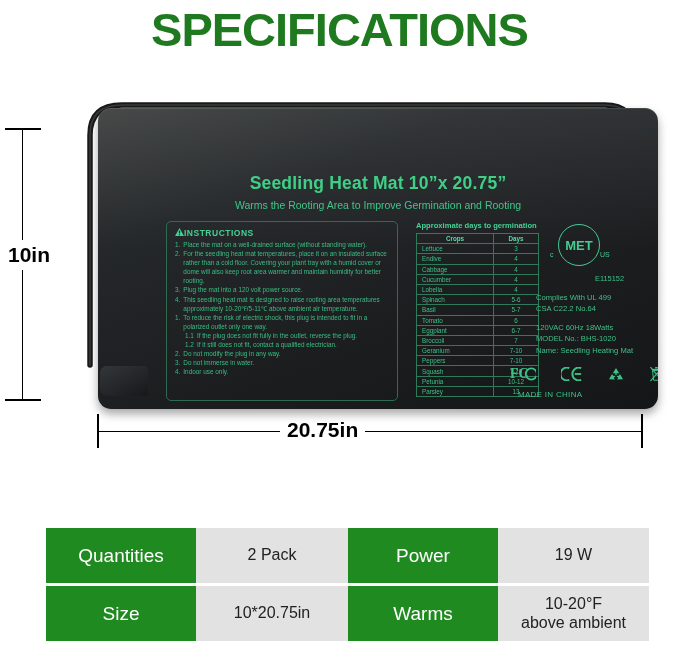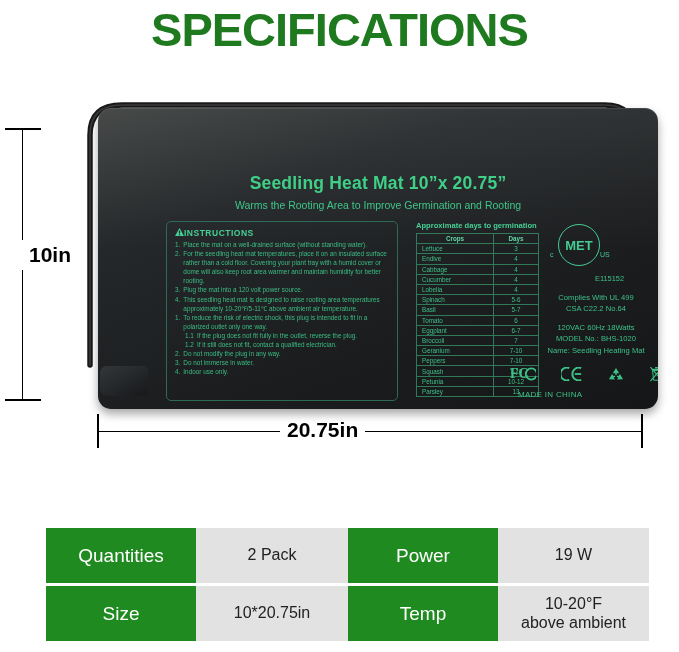--- a/index.html
+++ b/index.html
@@ -31,24 +31,24 @@
     background: #000;
   }
   .dim-v-cap-top, .dim-v-cap-bot {
     position: absolute; left: 5px;
     width: 36px; height: 2px; background: #000;
   }
   .dim-v-cap-top { top: 128px; }
   .dim-v-cap-bot { top: 399px; }
   .dim-v-label {
     position: absolute;
-    left: 12px; top: 240px;
+    left: 0px; top: 240px;
     width: 50px; text-align: center;
     font-size: 21px; font-weight: bold; color: #000;
-    background: #fff; padding: 3px 17px;
+    background: #fff; padding: 3px 8px;
   }
 
   .dim-h-line {
     position: absolute;
     left: 97px; top: 431px;
     width: 546px; height: 1px; background: #000;
   }
   .dim-h-cap-l, .dim-h-cap-r {
     position: absolute; top: 414px;
     width: 2px; height: 34px; background: #000;
@@ -147,21 +147,21 @@
   .met-circle {
     position: absolute; left: 22px; top: 0;
     width: 42px; height: 42px; border-radius: 50%;
     border: 1.6px solid #45cc92;
     display: flex; align-items: center; justify-content: center;
     font-size: 13px; font-weight: bold; color: #45cc92;
   }
   .met-c { position: absolute; left: 14px; top: 27px; font-size: 7px; color: #45cc92; }
   .met-us { position: absolute; left: 64px; top: 27px; font-size: 7px; color: #45cc92; }
   .met-id { margin-top: 2px; text-align: right; width: 88px; font-size: 7.4px; color: #3dc187; }
-  .cert-lines { margin-top: 9px; text-align: center; }
+  .cert-lines { margin-top: 9px; }
   .cert-lines div { font-size: 7.6px; color: #3dc187; line-height: 1.5; }
   .cert-gap { height: 7px; }
 
   .icon-row {
     position: absolute; left: 412px; top: 258px;
     display: flex; align-items: center; gap: 25px;
   }
   .made-in {
     position: absolute; left: 420px; top: 282px;
     font-size: 8px; color: #3dc187; letter-spacing: .3px;
@@ -394,16 +394,16 @@
 </div>
 
 <div class="spec-table">
   <div class="sc k">Quantities</div>
   <div class="sc v">2 Pack</div>
   <div class="sc k">Power</div>
   <div class="sc v">19 W</div>
 
   <div class="sc k">Size</div>
   <div class="sc v">10*20.75in</div>
-  <div class="sc k">Temp</div>
+  <div class="sc k">Warms</div>
   <div class="sc v" style="white-space:pre-line">10-20°F
 above ambient</div>
 </div>
 
 </body></html>

